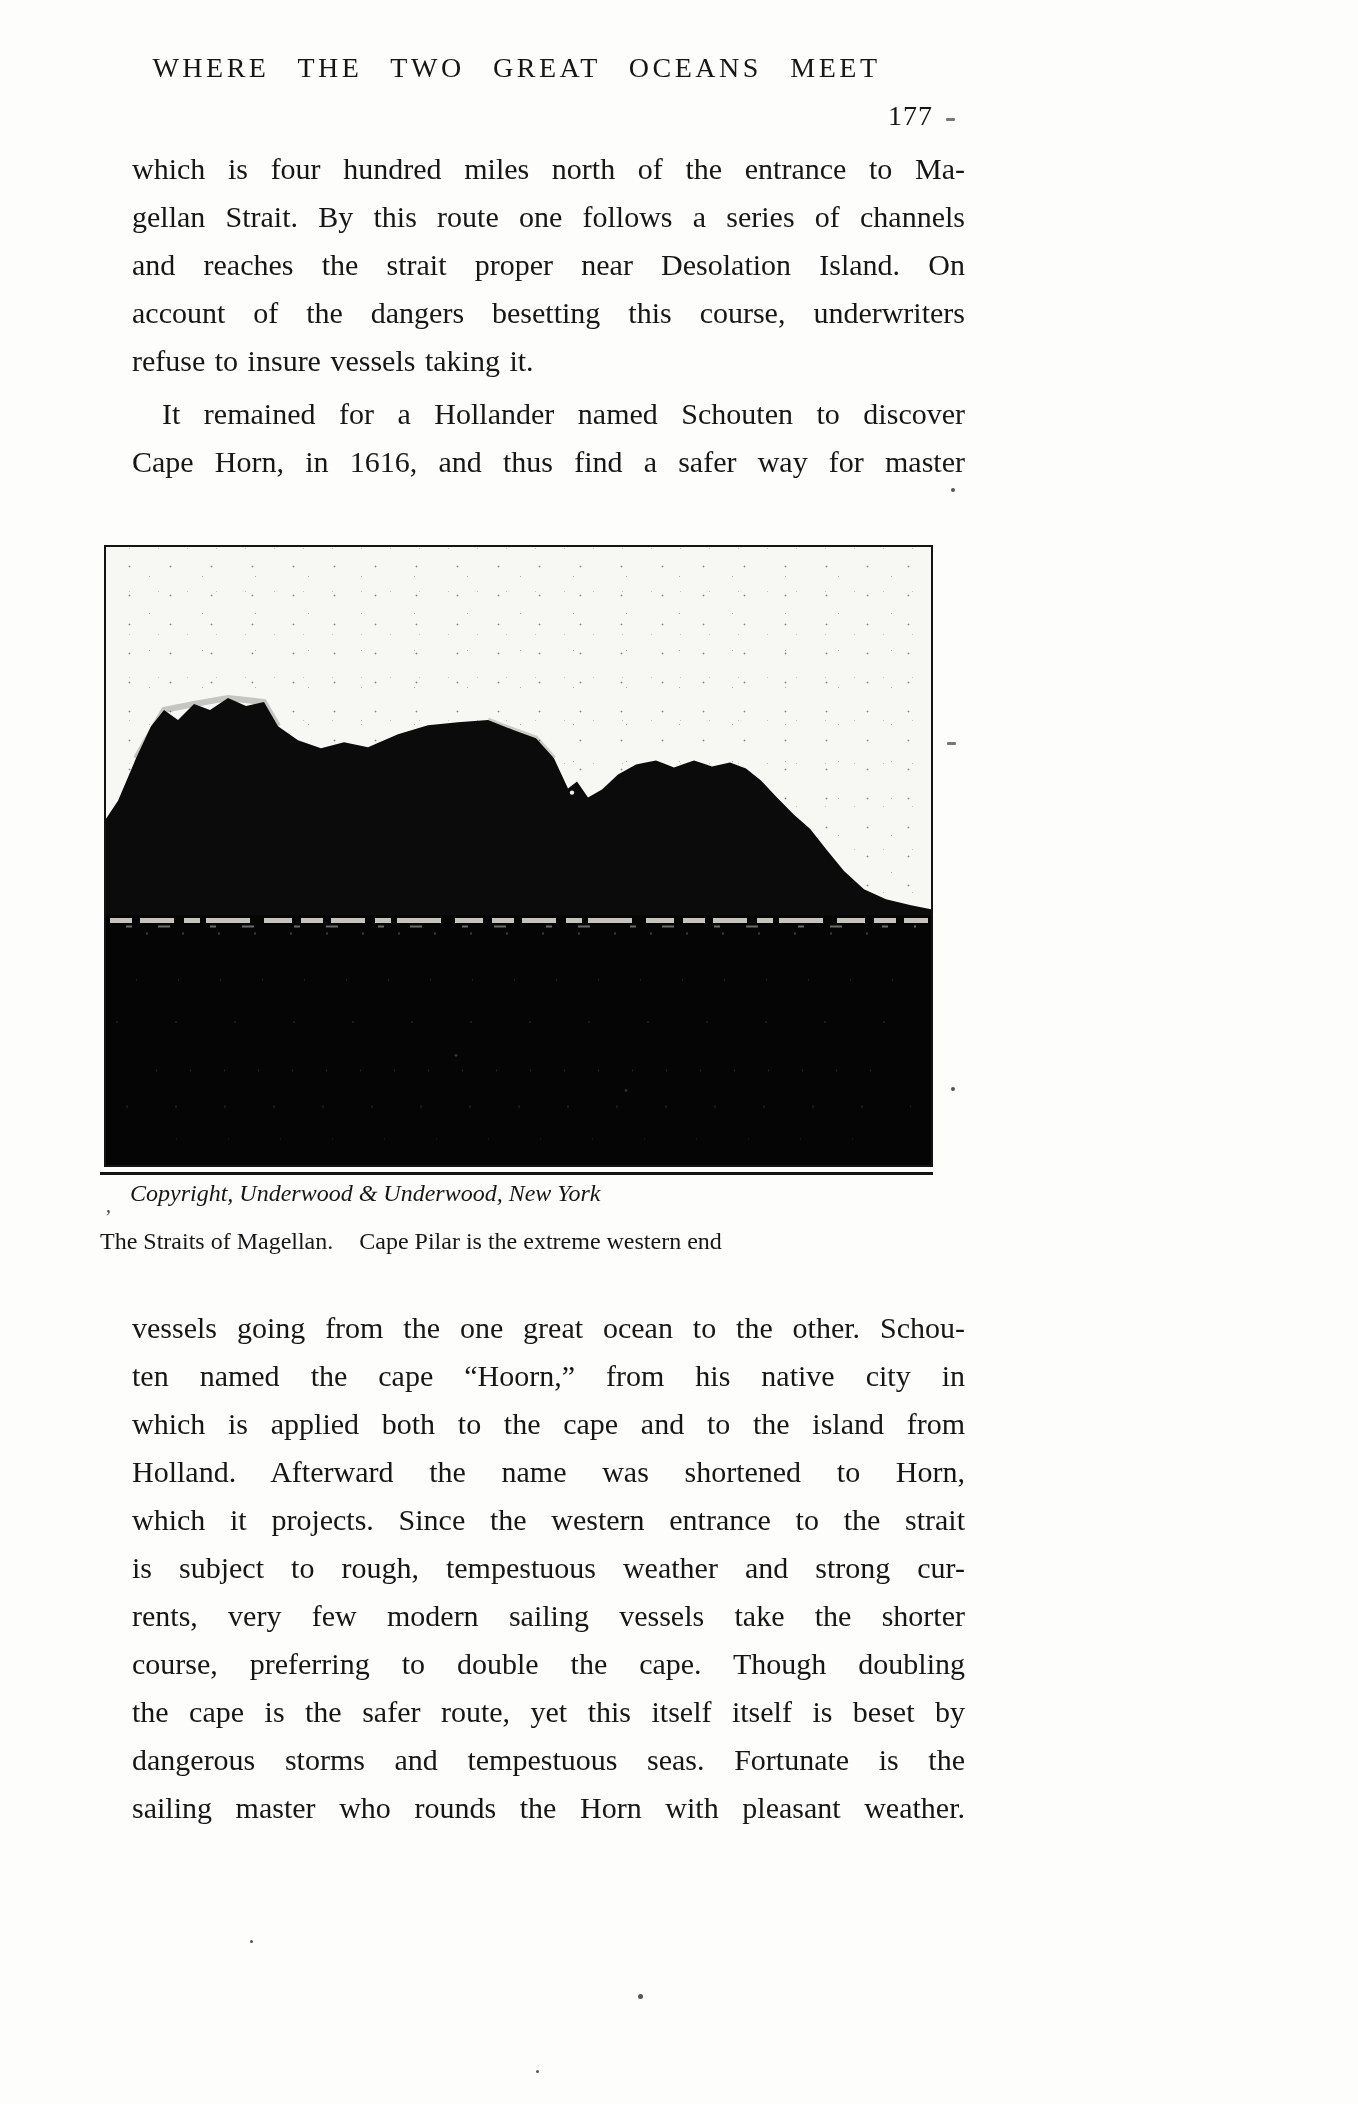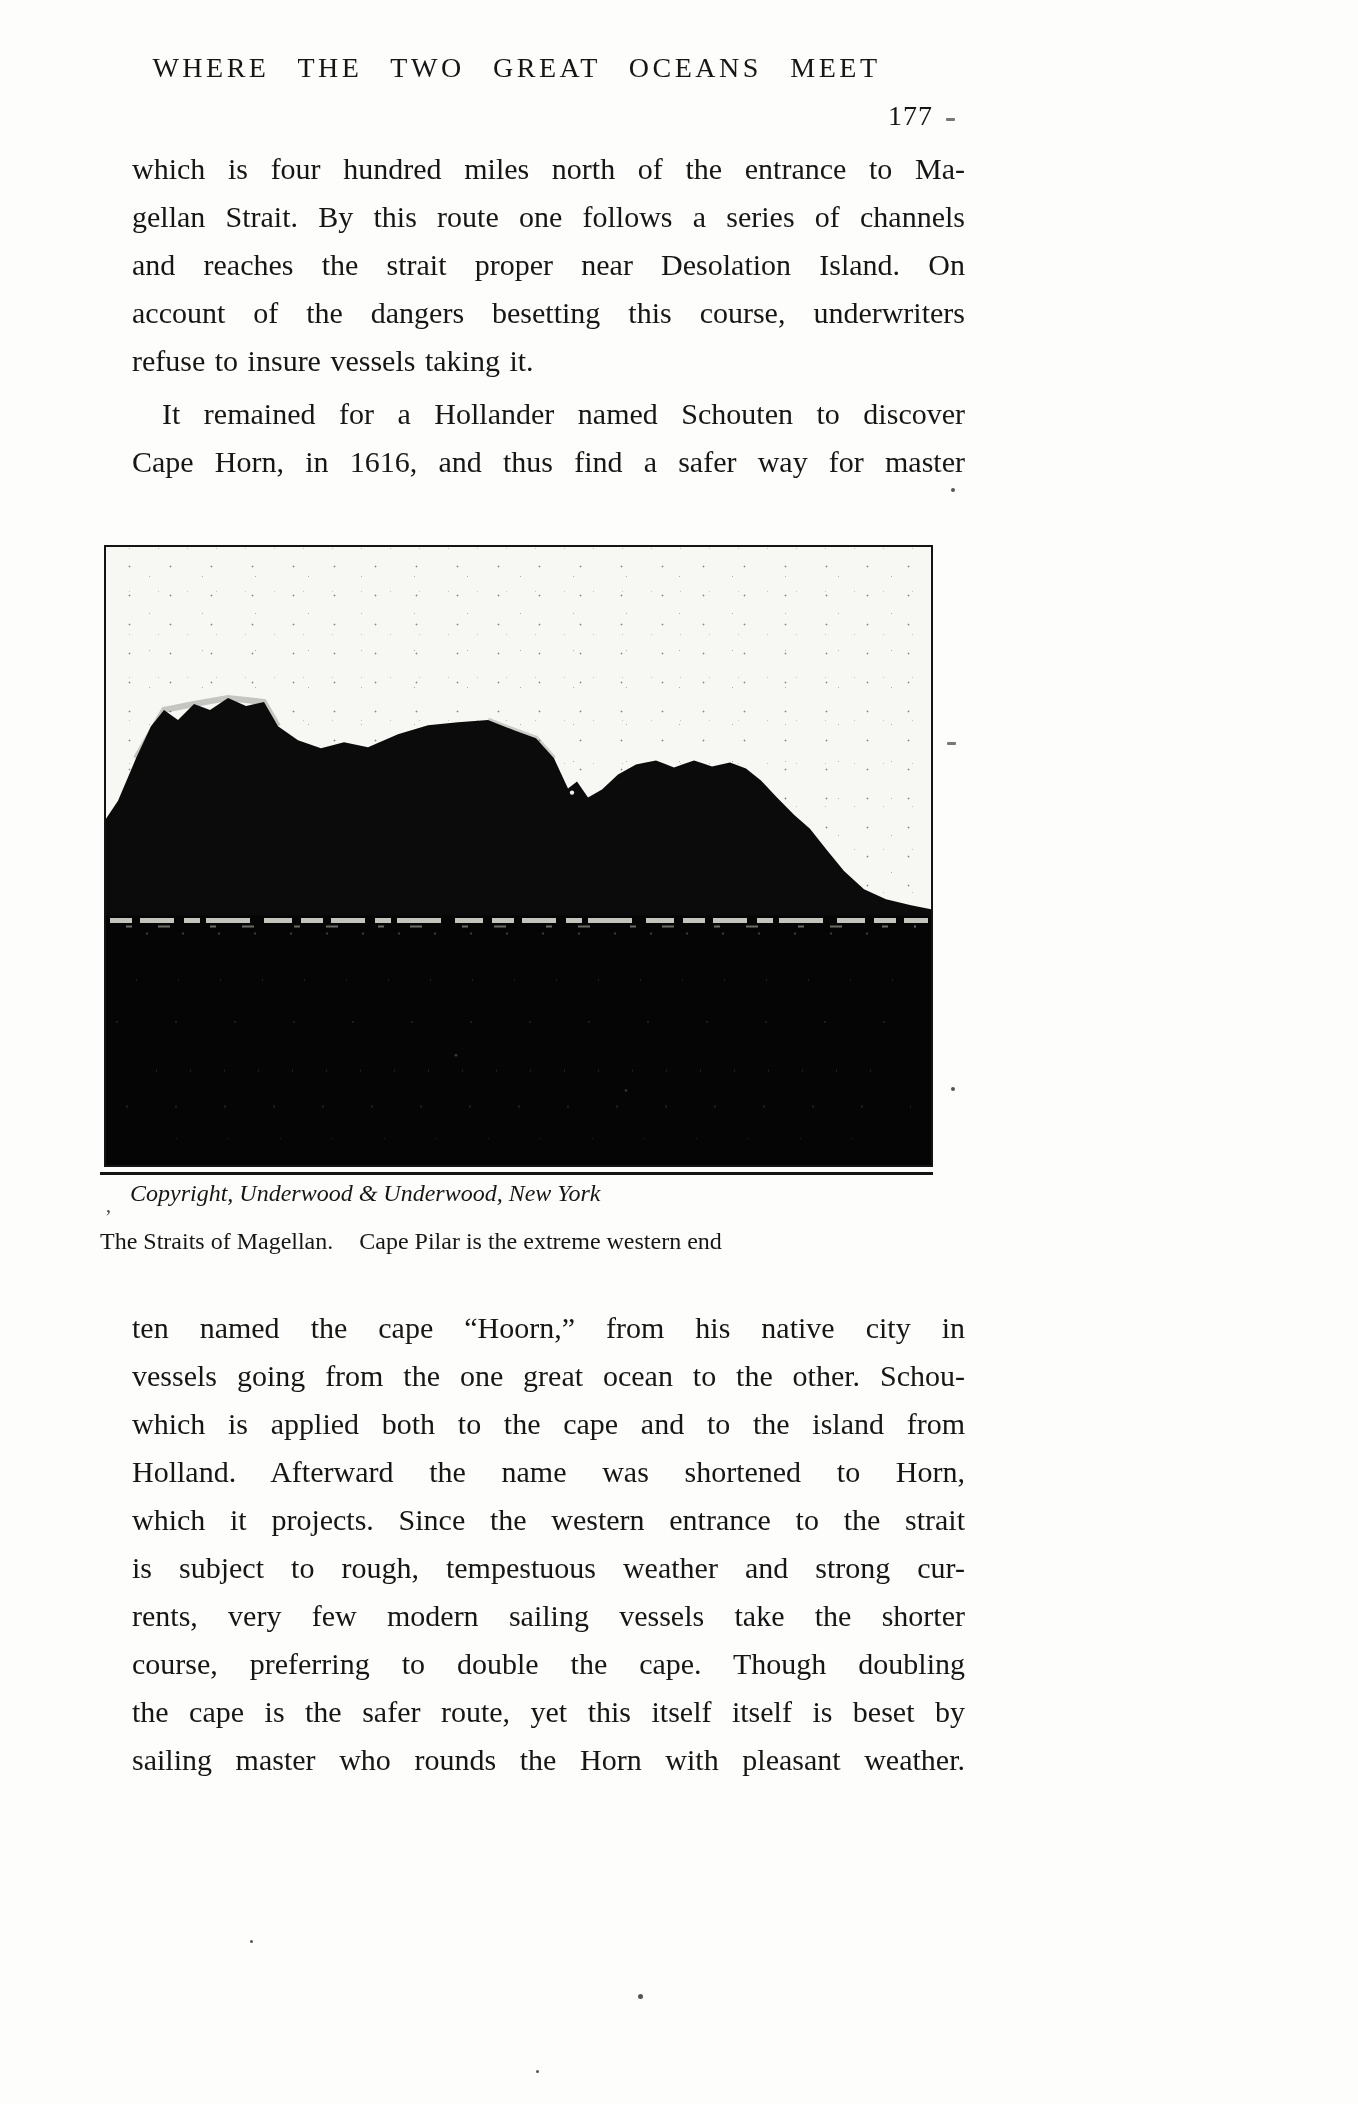--- a/index.html
+++ b/index.html
@@ -142,29 +142,30 @@
   <div class="credit">
     <span class="credit-mark">,</span>
     <span>Copyright, Underwood &amp; Underwood, New York</span>
   </div>
 
   <div class="fig-caption">
     <span>The Straits of Magellan.</span><span class="cap-gap"></span><span>Cape Pilar is the extreme western end</span>
   </div>
 
   <div class="para" id="para3">
+    <div class="line">vessels going from the one great ocean to the other.  Schou-</div>
     <div class="line">ten named the cape “Hoorn,” from his native city in</div>
-    <div class="line">vessels going from the one great ocean to the other.  Schou-</div>
     <div class="line">which is applied both to the cape and to the island from</div>
     <div class="line">Holland.  Afterward the name was shortened to Horn,</div>
     <div class="line">which it projects.  Since the western entrance to the strait</div>
     <div class="line">is subject to rough, tempestuous weather and strong cur-</div>
     <div class="line">rents, very few modern sailing vessels take the shorter</div>
     <div class="line">course, preferring to double the cape.  Though doubling</div>
     <div class="line">the cape is the safer route, yet this itself itself is beset by</div>
+    <div class="line">dangerous storms and tempestuous seas.  Fortunate is the</div>
     <div class="line">sailing master who rounds the Horn with pleasant weather.</div>
   </div>
 
 </div>
 
 <div class="speck dash" style="left:946px;top:118px;width:9px;height:3px;"></div>
 <div class="speck" style="left:951px;top:488px;width:4px;height:4px;"></div>
 <div class="speck dash" style="left:947px;top:742px;width:9px;height:3px;"></div>
 <div class="speck" style="left:951px;top:1087px;width:4px;height:4px;"></div>
 <div class="speck" style="left:638px;top:1994px;width:5px;height:5px;"></div>

